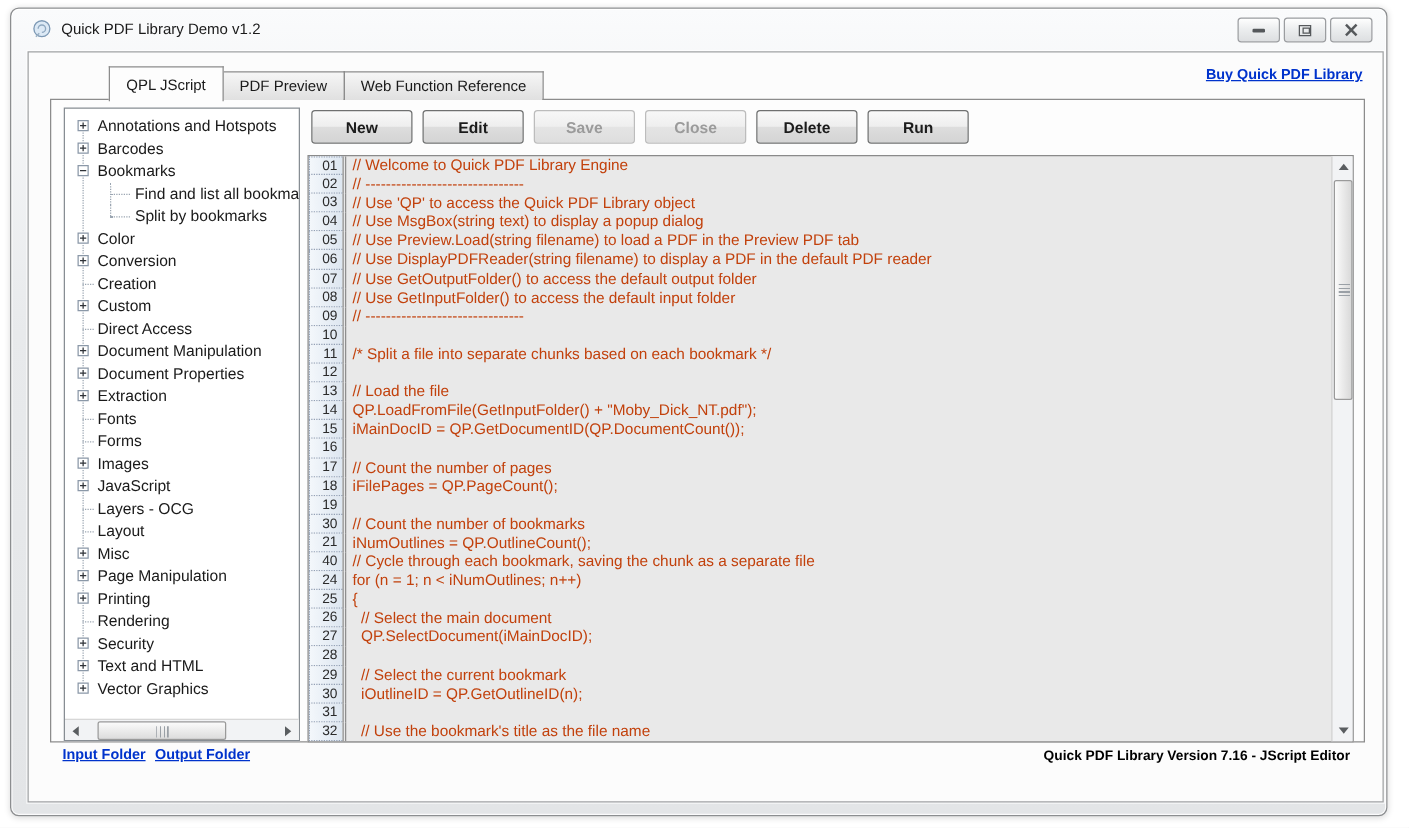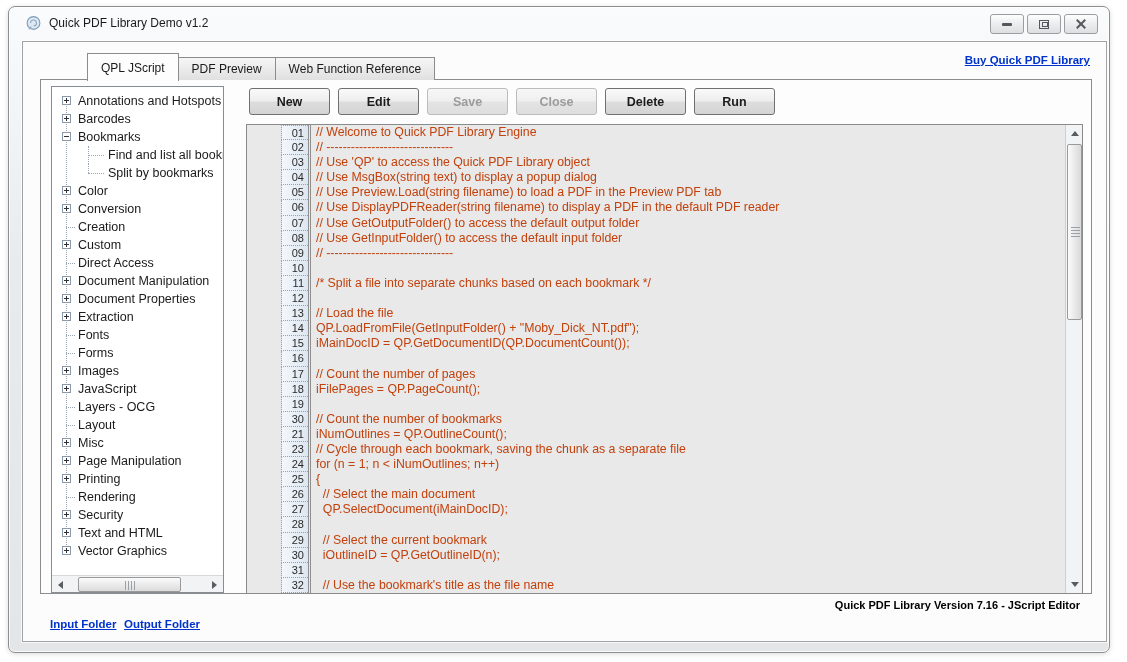--- a/index.html
+++ b/index.html
@@ -44,21 +44,21 @@
 
   
   .toolbar{position:absolute;left:208px;top:8px;display:flex;gap:8px;}
   .btn{width:81px;height:27px;border:1px solid #6f7070;border-radius:3px;
        background:linear-gradient(#f9f9f9,#eeeeee 48%,#dddddd 52%,#d4d4d4);
        font-family:"Liberation Sans",sans-serif;font-size:12.5px;font-weight:600;color:#1c1c1c;cursor:pointer;}
   .btn.disabled{border-color:#bcbcbc;color:#9b9b9b;
        background:linear-gradient(#f7f7f7,#efefef 48%,#e4e4e4 52%,#dedede);}
 
   
-  .tree{position:absolute;left:10px;top:6px;width:173px;height:507px;
+  .tree{position:absolute;left:10px;top:6px;width:189px;height:507px;
         border:1px solid #878d93;background:#fff;overflow:hidden;}
   .titems{position:absolute;left:0;top:0;right:0;bottom:17px;overflow:hidden;padding-top:5px;}
   .titems::before{content:'';position:absolute;left:14px;top:12px;height:450px;
         border-left:1px dotted #9aa5b1;}
   .trow{position:relative;height:18px;display:flex;align-items:center;padding-left:26px;
         font-size:12.5px;white-space:nowrap;cursor:default;}
   .trow.lvl1{padding-left:56px;}
   .trow.lvl1::before{content:'';position:absolute;left:36px;top:0;height:100%;border-left:1px dotted #9aa5b1;}
   .trow.lvl1 + .trow.lvl1::before{height:9px;}
   .exp{position:absolute;left:10px;top:4px;width:9px;height:9px;border:1px solid #8b98a8;background:#fff;z-index:2;}
@@ -82,30 +82,30 @@
           background:repeating-linear-gradient(to bottom,#9aa0a6 0 1px,transparent 1px 3px);}
   .tri-up{width:0;height:0;border-left:4px solid transparent;border-right:4px solid transparent;border-bottom:5px solid #5a5d60;}
   .tri-down{width:0;height:0;border-left:4px solid transparent;border-right:4px solid transparent;border-top:5px solid #5a5d60;}
   .tri-left{width:0;height:0;border-top:4px solid transparent;border-bottom:4px solid transparent;border-right:5px solid #5a5d60;}
   .tri-right{width:0;height:0;border-top:4px solid transparent;border-bottom:4px solid transparent;border-left:5px solid #5a5d60;}
 
   
   .editor{position:absolute;left:205px;top:44px;width:837px;height:470px;
           border:1px solid #8a8a8a;background:#e9e9e9;}
   .lines{position:absolute;left:0;top:0;right:17px;bottom:0;overflow:hidden;}
-  .eline{display:flex;height:15.1px;line-height:15.1px;margin-left:34px;}
+  .eline{display:flex;height:15.1px;line-height:15.1px;}
   .ln{flex:0 0 27px;text-align:right;padding-right:4px;font-size:11px;color:#2a2a2a;
       background:linear-gradient(to right,#f3f7fb,#dde6f0);
       border-bottom:1px dotted #93a0b4;border-left:1px dotted #93a0b4;}
   .eline:first-child .ln{border-top:1px dotted #93a0b4;}
   .ecode{flex:1;border-left:3px double #8e8e8e;padding-left:5px;font-size:12.3px;color:#c2410c;
          white-space:pre;overflow:hidden;}
 
   
-  .flink{position:absolute;font-size:11.5px;font-weight:600;color:#0033cc;text-decoration:underline;cursor:pointer;margin-top:20px;}
+  .flink{position:absolute;font-size:11.5px;font-weight:600;color:#0033cc;text-decoration:underline;cursor:pointer;}
   .status{position:absolute;right:26px;top:557px;font-size:11px;font-weight:700;color:#000;}
 </style>
 </head>
 <body>
 
 <div class="stage">
   <div class="window">
 
     <div class="titlebar">
       <svg class="app-icon" viewBox="0 0 16 16">
@@ -345,21 +345,21 @@
               </div>
               <div class="eline">
                 <span class="ln">30</span>
                 <span class="ecode">// Count the number of bookmarks</span>
               </div>
               <div class="eline">
                 <span class="ln">21</span>
                 <span class="ecode">iNumOutlines = QP.OutlineCount();</span>
               </div>
               <div class="eline">
-                <span class="ln">23</span>
+                <span class="ln">40</span>
                 <span class="ecode">// Cycle through each bookmark, saving the chunk as a separate file</span>
               </div>
               <div class="eline">
                 <span class="ln">24</span>
                 <span class="ecode">for (n = 1; n &lt; iNumOutlines; n++)</span>
               </div>
               <div class="eline">
                 <span class="ln">25</span>
                 <span class="ecode">{</span>
               </div>

